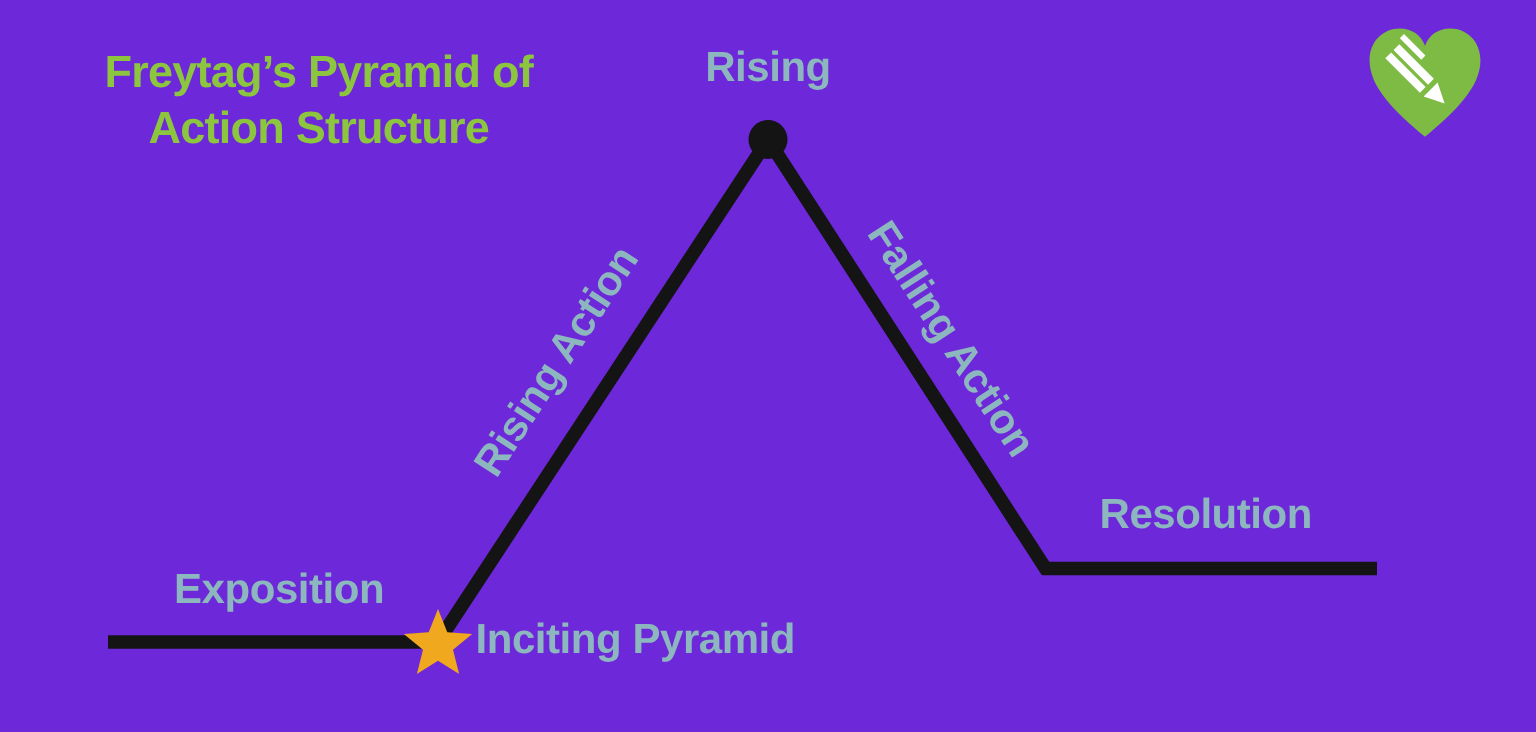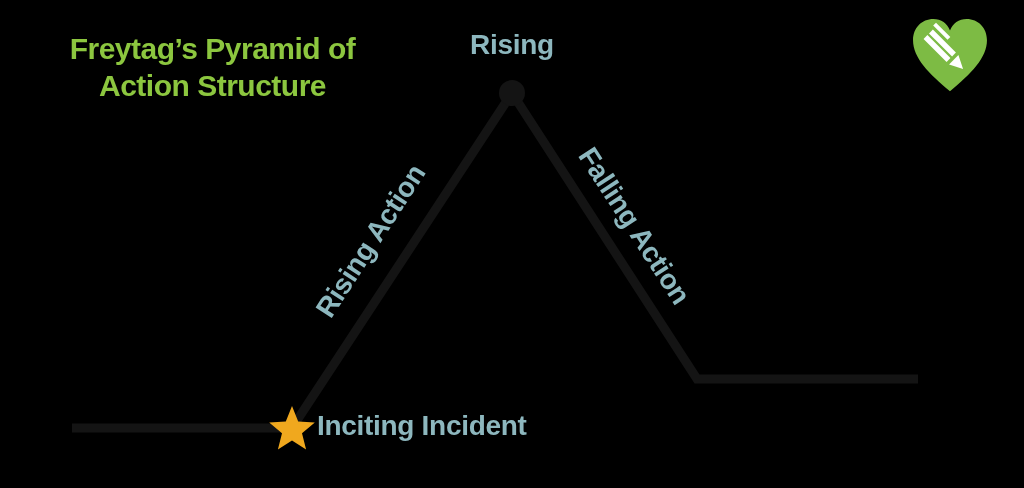--- a/index.html
+++ b/index.html
@@ -4,21 +4,21 @@
 <style>
   html, body { margin: 0; padding: 0; }
   body {
     font-family: "Liberation Sans", "DejaVu Sans", sans-serif;
     background: #f7f7f7;
   }
   .canvas {
     position: relative;
     width: 1024px;
     height: 488px;
-    background: #000000;
+    background: #6d28d9;
     overflow: hidden;
   }
   .title {
     position: absolute;
     left: 40px;
     top: 30px;
     width: 345px;
     text-align: center;
     color: #8cc63f;
     font-size: 30px;
@@ -76,21 +76,23 @@
   </svg>
 
   <div class="title">
     <span>Freytag’s Pyramid of</span>
     <span>Action Structure</span>
   </div>
 
   <div class="label label-climax">Rising</div>
   <div class="label label-rising">Rising Action</div>
   <div class="label label-falling">Falling Action</div>
-  <div class="label label-inciting">Inciting Incident</div>
+  <div class="label label-exposition">Exposition</div>
+  <div class="label label-inciting">Inciting Pyramid</div>
+  <div class="label label-resolution">Resolution</div>
 
   <svg class="logo" viewBox="0 0 100 100" aria-hidden="true">
     <path d="M50 90 C26 70 8 52 8 32 C8 18 18 8 31 8 C40 8 47 13 50 21 C53 13 60 8 69 8 C82 8 92 18 92 32 C92 52 74 70 50 90 Z" fill="#7DBB44"></path>
     <g transform="rotate(45 50 50)" fill="#FFFFFF">
       <rect x="15" y="42.5" width="37" height="6.2"></rect>
       <rect x="15" y="51.3" width="37" height="6.2"></rect>
       <polygon points="56,42.5 56,57.5 71,50"></polygon>
       <rect x="12" y="34.5" width="23" height="4.5"></rect>
     </g>
   </svg>

